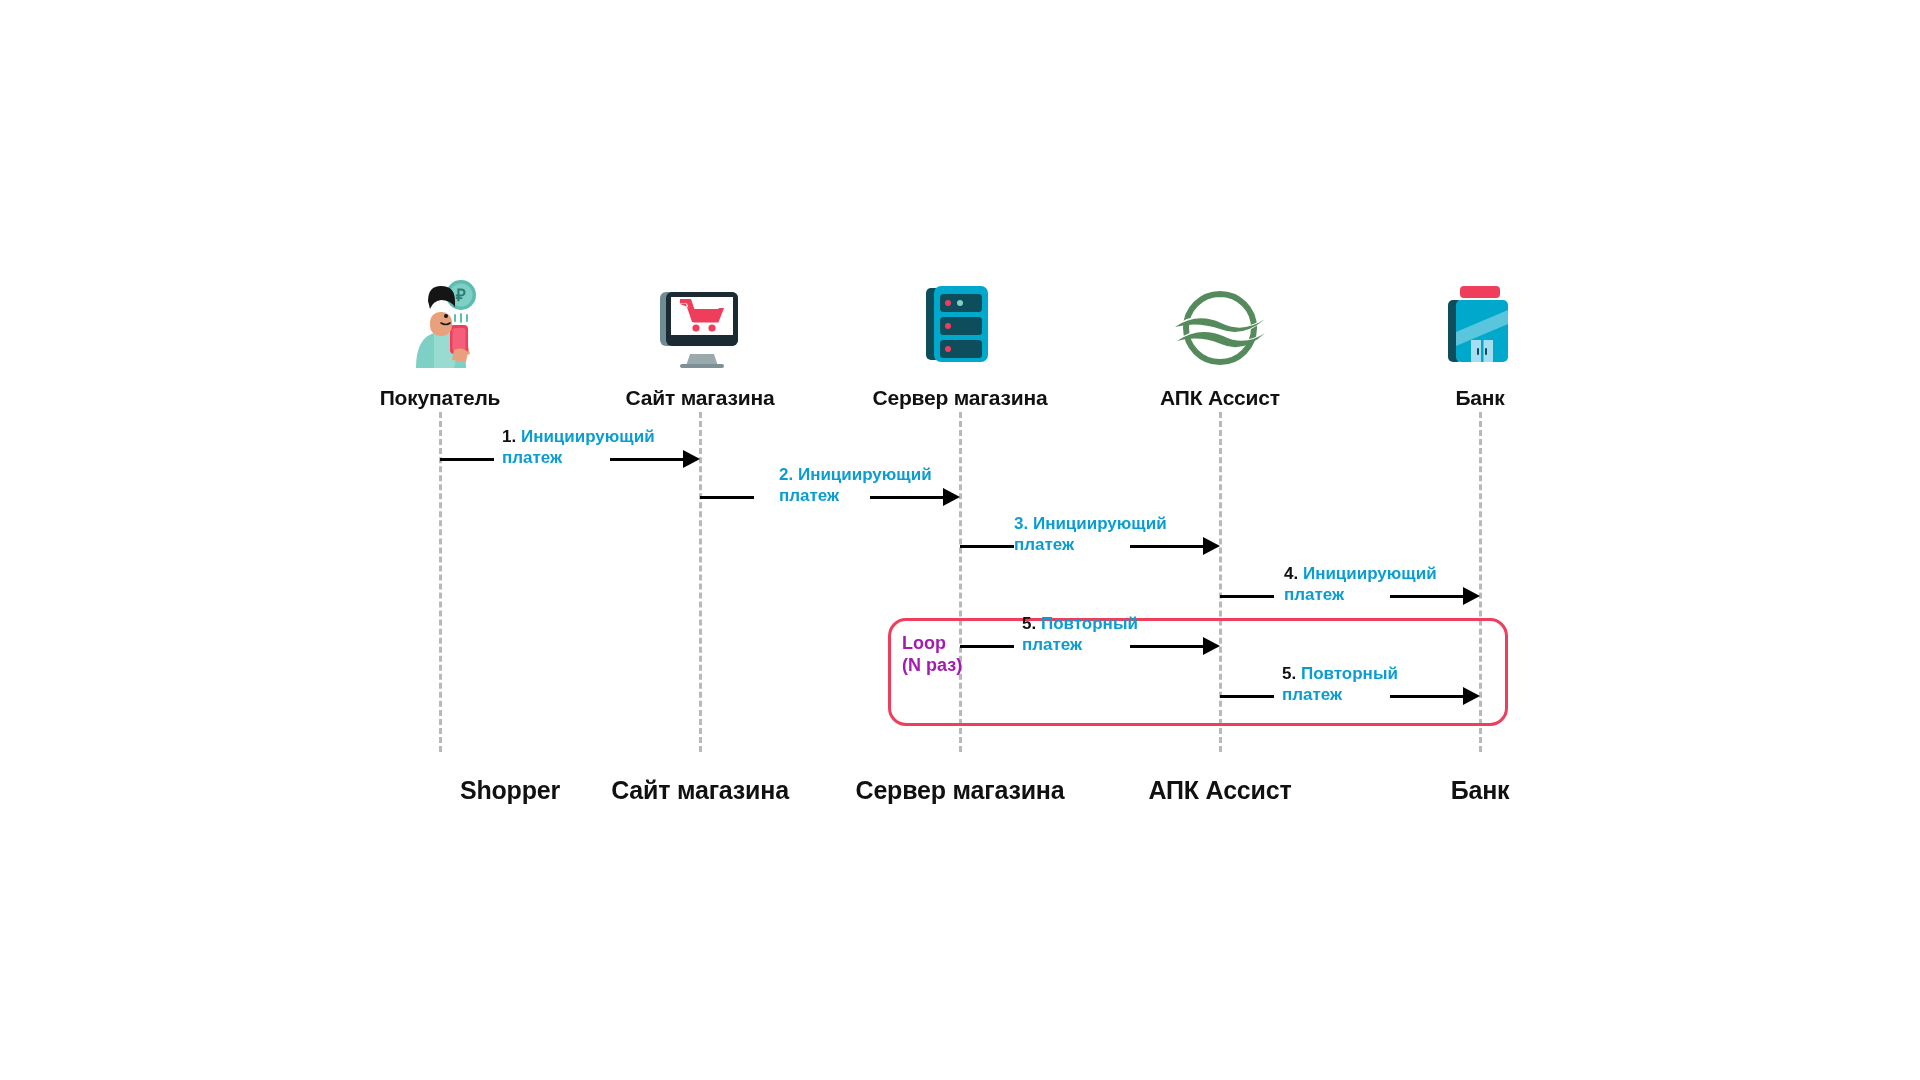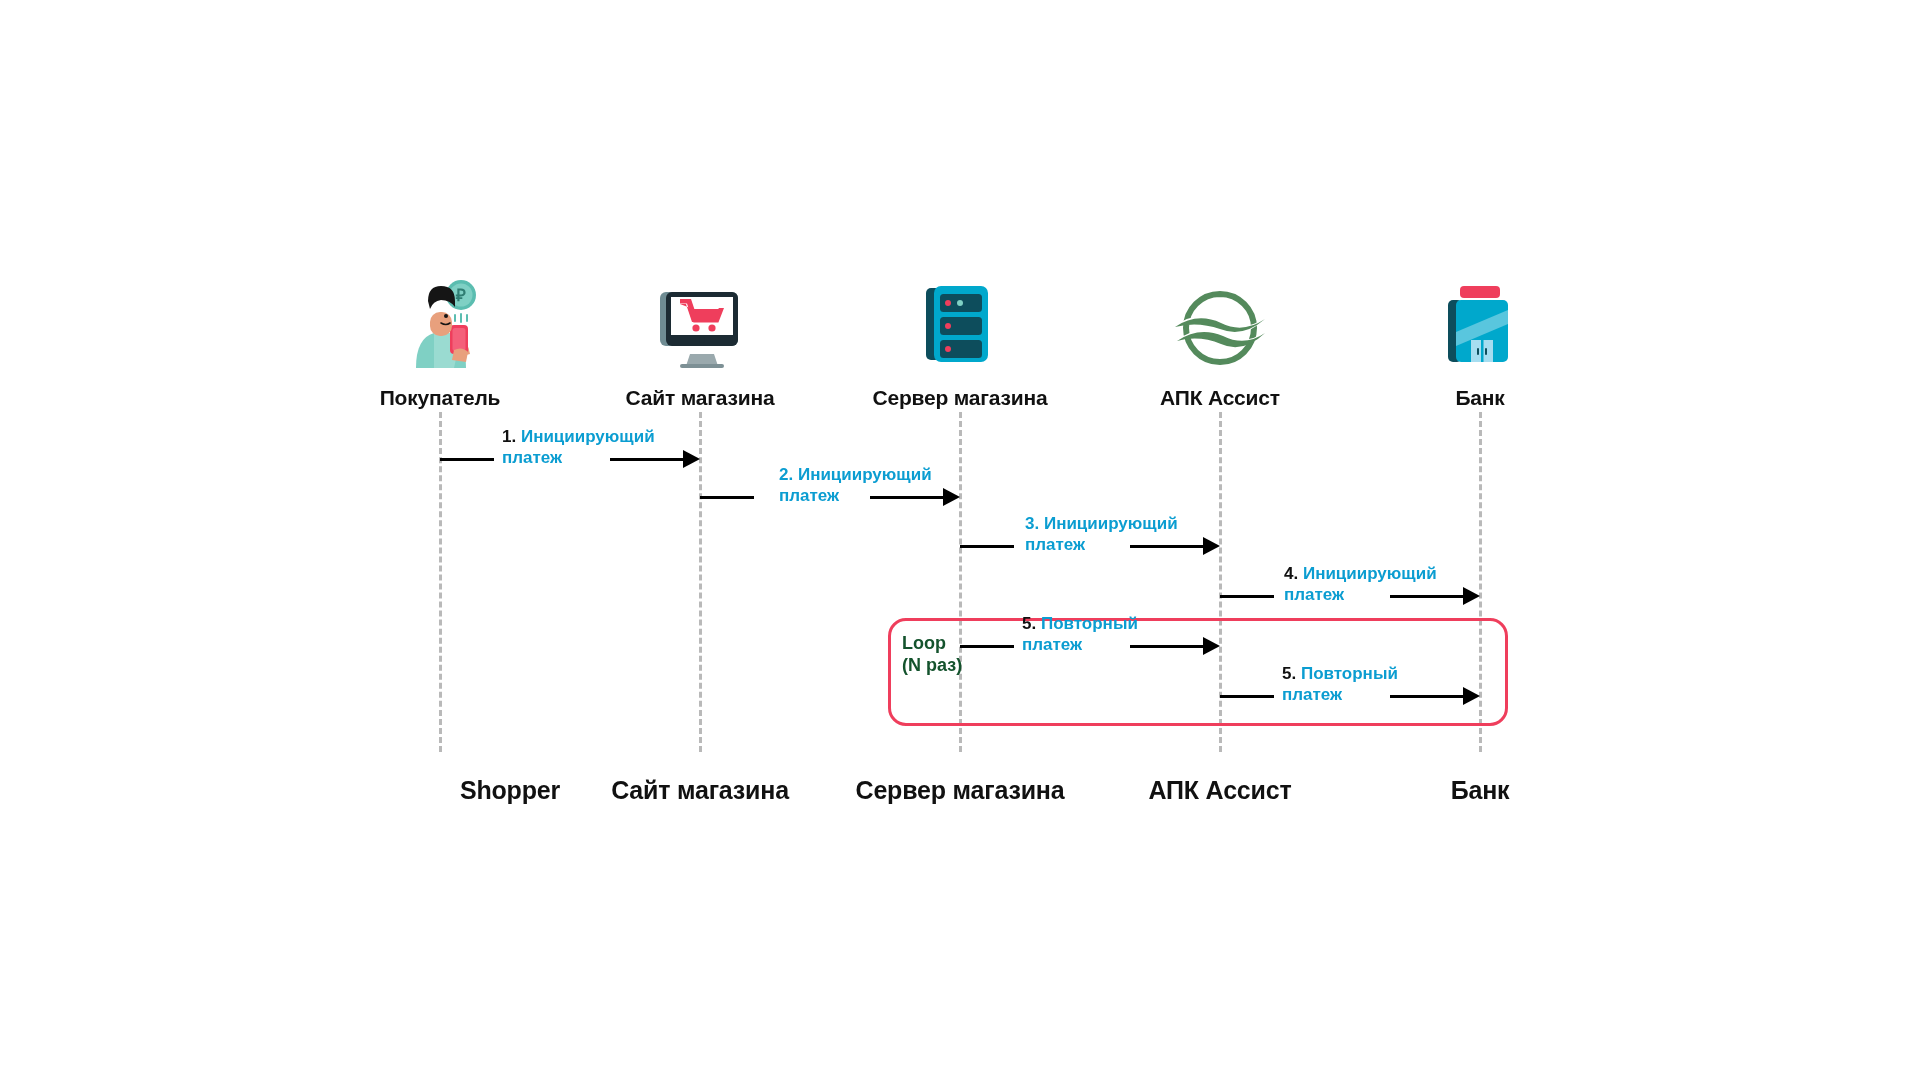--- a/index.html
+++ b/index.html
@@ -107,21 +107,21 @@
     position: absolute;
     border: 3px solid #ef3e5c;
     border-radius: 18px;
     box-sizing: border-box;
   }
   .loop-label {
     position: absolute;
     font-size: 18px;
     font-weight: bold;
     line-height: 22px;
-    color: #14532d;
+    color: #a21caf;
     white-space: nowrap;
   }
 </style>
 </head>
 <body>
 
 <div id="diagram">
 
   <div id="participants-layer">
       <div class="participant" style="left: 440px; top: 276px;">
@@ -245,21 +245,21 @@
         <div class="msg-head" style="left: 243px; top: 22px;"></div>
         <div class="msg-label" style="left: 79px; top: -2px;">
           <div><span class="msg-num accent">2.</span> <span>Инициирующий</span></div>
           <div>платеж</div>
         </div>
       </div>
       <div class="message" style="left: 960px; top: 515px; width: 260px;">
         <div class="msg-line" style="top: 30px; width: 54px;"></div>
         <div class="msg-arrow" style="top: 30px; left: 170px; width: 73px;"></div>
         <div class="msg-head" style="left: 243px; top: 22px;"></div>
-        <div class="msg-label" style="left: 65px; top: -2px;">
+        <div class="msg-label" style="left: 54px; top: -2px;">
           <div><span class="msg-num accent">3.</span> <span>Инициирующий</span></div>
           <div>платеж</div>
         </div>
       </div>
       <div class="message" style="left: 1220px; top: 565px; width: 260px;">
         <div class="msg-line" style="top: 30px; width: 54px;"></div>
         <div class="msg-arrow" style="top: 30px; left: 170px; width: 73px;"></div>
         <div class="msg-head" style="left: 243px; top: 22px;"></div>
         <div class="msg-label" style="left: 64px; top: -2px;">
           <div><span class="msg-num">4.</span> <span>Инициирующий</span></div>

